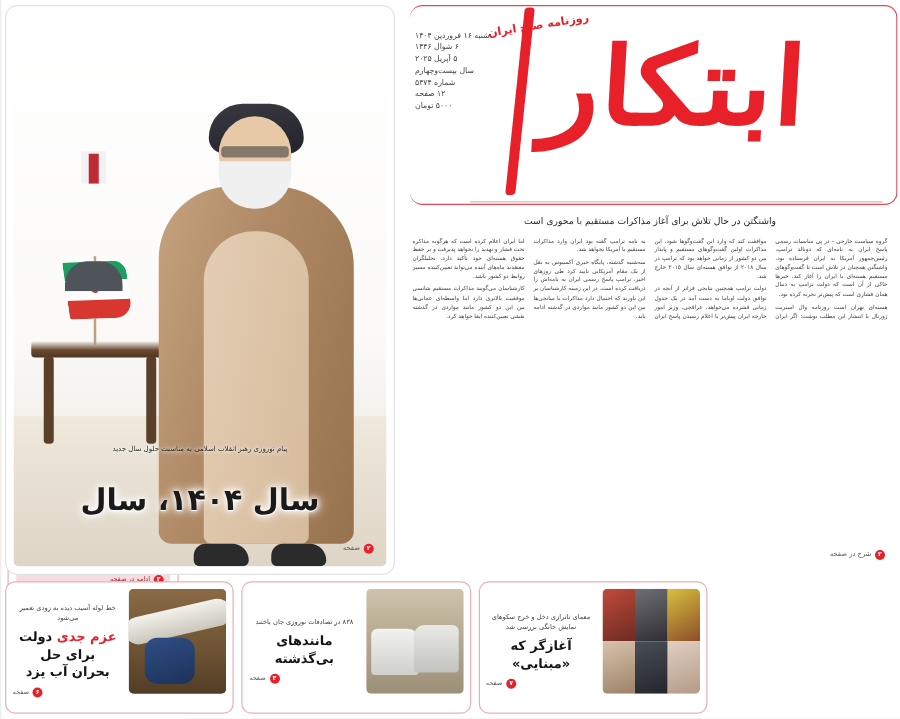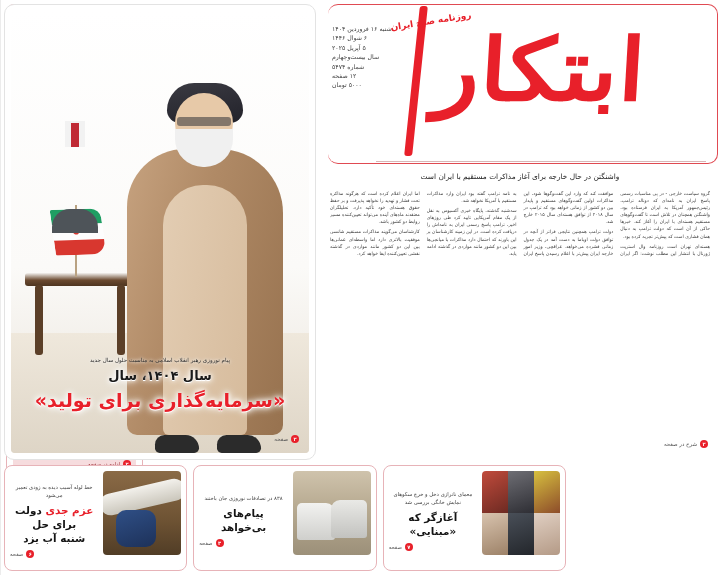--- a/index.html
+++ b/index.html
@@ -391,21 +391,21 @@
     text-shadow: 0 0 3px #fff, 0 0 5px #fff;
     z-index: 6;
   }
   .hero-hl {
     position: absolute;
     left: 0; right: 0; bottom: 46px;
     text-align: center;
     z-index: 6;
   }
   .hero-hl .l1 {
-    font-size: 13px; font-weight: bold; color:#1a1a1a;
+    font-size: 24px; font-weight: bold; color:#1a1a1a;
     line-height: 25px; letter-spacing:-.6px;
     text-shadow: 0 0 4px #fff,0 0 7px #fff,0 0 10px #fff,0 1px 0 #fff;
   }
   .hero-hl .l2 {
     font-size: 19px; font-weight: bold; color:#e8202a;
     line-height: 25px; letter-spacing:-.6px;
     text-shadow: 0 0 4px #fff,0 0 7px #fff,0 0 10px #fff,0 1px 0 #fff;
   }
   .hero-tag {
     position: absolute;
@@ -581,21 +581,21 @@
         <p>جنگ تجاری جهانی که توسط دونالد ترامپ آغاز شد، تأثیرات عمیقی بر نفوذ جهانی آمریکا و نظم اقتصاد بین‌المللی گذاشت. در اولین روز بازگشایی بازارهای جهانی و سازمان تجارت جهانی (WTO)، نقش رهبری در اقتصاد جهانی را بر عهده گرفت و دامنه نفوذ خود را جهانی ساخت.</p>
       </div>
       <div class="cont-tag">
         <span class="dot">۲</span>
         <span>ادامه در صفحه</span>
       </div>
     </div>
   </div>
 
   <div class="lead">
-    <div class="lead-kicker">واشنگتن در حال خارجه برای آغاز مذاکرات مستقیم با ایران است</div>
+    <div class="lead-kicker">واشنگتن در حال تلاش برای آغاز مذاکرات مستقیم با محوری است</div>
     <div class="lead-cols">
       <p>گروه سیاست خارجی - در پی مناسبات رسمی پاسخ ایران به نامه‌ای که دونالد ترامپ، رئیس‌جمهور آمریکا به ایران فرستاده بود، واشنگتن همچنان در تلاش است تا گفت‌وگوهای مستقیم هسته‌ای با ایران را آغاز کند. خبرها حاکی از آن است که دولت ترامپ به دنبال همان فشاری است که پیش‌تر تجربه کرده بود.</p>
       <p>هسته‌ای تهران است روزنامه وال استریت ژورنال با انتشار این مطلب نوشت: اگر ایران موافقت کند که وارد این گفت‌وگوها شود، این مذاکرات اولین گفت‌وگوهای مستقیم و پایدار بین دو کشور از زمانی خواهد بود که ترامپ در سال ۲۰۱۸ از توافق هسته‌ای سال ۲۰۱۵ خارج شد.</p>
       <p>دولت ترامپ همچنین نتایجی فراتر از آنچه در توافق دولت اوباما به دست آمد در یک جدول زمانی فشرده می‌خواهد. عراقچی، وزیر امور خارجه ایران پیش‌تر با اعلام رسیدن پاسخ ایران به نامه ترامپ گفته بود ایران وارد مذاکرات مستقیم با آمریکا نخواهد شد.</p>
       <p>سه‌شنبه گذشته، پایگاه خبری آکسیوس به نقل از یک مقام آمریکایی تایید کرد طی روزهای اخیر، ترامپ پاسخ رسمی ایران به نامه‌اش را دریافت کرده است. در این زمینه کارشناسان بر این باورند که احتمال دارد مذاکرات با میانجی‌ها بین این دو کشور مانند مواردی در گذشته ادامه یابد.</p>
       <p>اما ایران اعلام کرده است که هرگونه مذاکره تحت فشار و تهدید را نخواهد پذیرفت و بر حفظ حقوق هسته‌ای خود تأکید دارد. تحلیلگران معتقدند ماه‌های آینده می‌تواند تعیین‌کننده مسیر روابط دو کشور باشد.</p>
       <p>کارشناسان می‌گویند مذاکرات مستقیم شانسی موفقیت بالاتری دارد اما واسطه‌ای عمانی‌ها بین این دو کشور مانند مواردی در گذشته نقشی تعیین‌کننده ایفا خواهد کرد.</p>
     </div>
     <div class="lead-tag">
       <span class="dot">۲</span>
@@ -633,21 +633,20 @@
         <div class="fig-shoes">
             <span></span>
             <span></span>
           </div>
       </div>
     </div>
 
     <div class="hero-caption">پیام نوروزی رهبر انقلاب اسلامی به مناسبت حلول سال جدید</div>
     <div class="hero-hl">
       <div class="l1">سال ۱۴۰۴، سال</div>
-      <div class="l2">«سرمایه‌گذاری برای تولید»</div>
     </div>
     <div class="hero-tag">
       <span class="dot">۲</span>
       <span>صفحه</span>
     </div>
   </div>
 
   <div class="strip">
 
     <div class="sbox">
@@ -671,40 +670,40 @@
         </div>
       </div>
     </div>
 
     <div class="sbox">
       <div class="thumb">
         <div class="th-crash"></div>
       </div>
       <div class="txt">
         <div class="skick">۸۳۸ در تصادفات نوروزی جان باختند</div>
-        <div class="shl">پیام‌های</div>
-        <div class="shl red">بی‌خواهد</div>
+        <div class="shl">مانند‌های</div>
+        <div class="shl red">بی‌گذشته</div>
         <div class="stag">
           <span class="dot">۳</span>
           <span>صفحه</span>
         </div>
       </div>
     </div>
 
     <div class="sbox">
       <div class="thumb">
         <div class="th-pipe"></div>
       </div>
       <div class="txt">
         <div class="skick">خط لوله آسیب دیده به زودی تعمیر می‌شود</div>
         <div class="shl">
           <span class="red">عزم جدی</span>
           <span>دولت برای حل</span>
         </div>
-        <div class="shl">شنبه آب یزد</div>
+        <div class="shl">بحران آب یزد</div>
         <div class="stag">
           <span class="dot">۶</span>
           <span>صفحه</span>
         </div>
       </div>
     </div>
 
   </div>
 
 </div>

